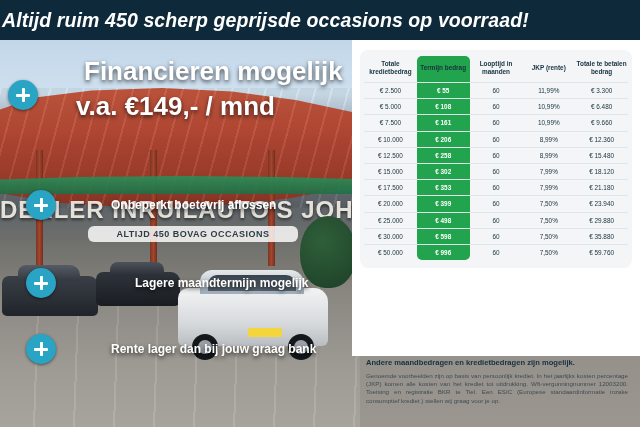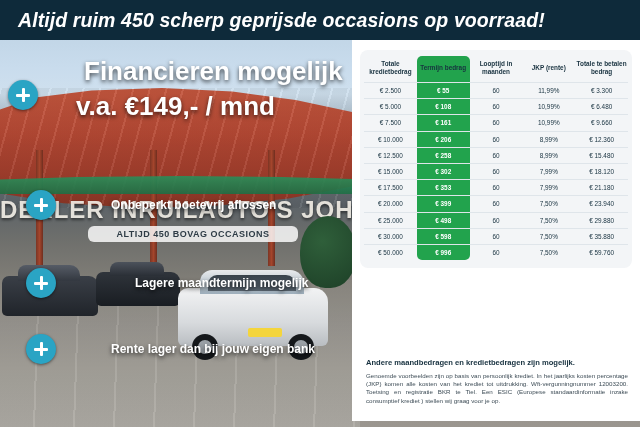--- a/index.html
+++ b/index.html
@@ -88,21 +88,21 @@
   .topbar{
     position:absolute;left:0;top:0;width:640px;height:40px;
     background:#0e2a3a;
     display:flex;align-items:center;
   }
   .topbar-text{
     color:#ffffff;
     font-size:19.5px;
     font-weight:bold;
     font-style:italic;
-    padding-left:18px;
+    padding-left:2px;
     letter-spacing:.1px;
     white-space:nowrap;
   }
   
   .left-block{
     position:absolute;left:0;top:44px;width:352px;height:383px;
   }
   .headline{
     position:absolute;left:56px;top:12px;width:290px;
     color:#ffffff;
@@ -137,21 +137,21 @@
     background:#2aa4c4;box-shadow:0 1px 3px rgba(0,0,0,.5);
   }
   .plus-head:before,.plus-head:after{content:"";position:absolute;background:#fff;border-radius:1px;}
   .plus-head:before{left:8px;top:14px;width:14px;height:3px;}
   .plus-head:after{left:13.5px;top:8px;width:3px;height:14px;}
   .b1{top:146px;}
   .b2{top:224px;gap:36px;}
   .b3{top:290px;}
   
   .panel{
-    position:absolute;left:352px;top:40px;width:288px;height:381px;
+    position:absolute;left:352px;top:40px;width:288px;height:316px;
     background:#ffffff;
   }
   .table-card{
     position:absolute;left:8px;top:10px;width:272px;
     background:#f3f5f7;
     border-radius:8px;
     padding:6px 4px 8px 4px;
     box-sizing:border-box;
   }
   table.rates{
@@ -222,21 +222,21 @@
     <div class="bullet b1">
       <span class="plus"></span>
       <span class="btxt">Onbeperkt boetevrij aflossen</span>
     </div>
     <div class="bullet b2">
       <span class="plus"></span>
       <span class="btxt">Lagere maandtermijn mogelijk</span>
     </div>
     <div class="bullet b3">
       <span class="plus"></span>
-      <span class="btxt">Rente lager dan bij jouw eigen bank</span>
+      <span class="btxt">Rente lager dan bij jouw graag bank</span>
     </div>
   </div>
 
   <div class="panel">
 
     <div class="table-card">
       <table class="rates">
         <thead>
           <tr>
             <th>Totale kredietbedrag</th>

